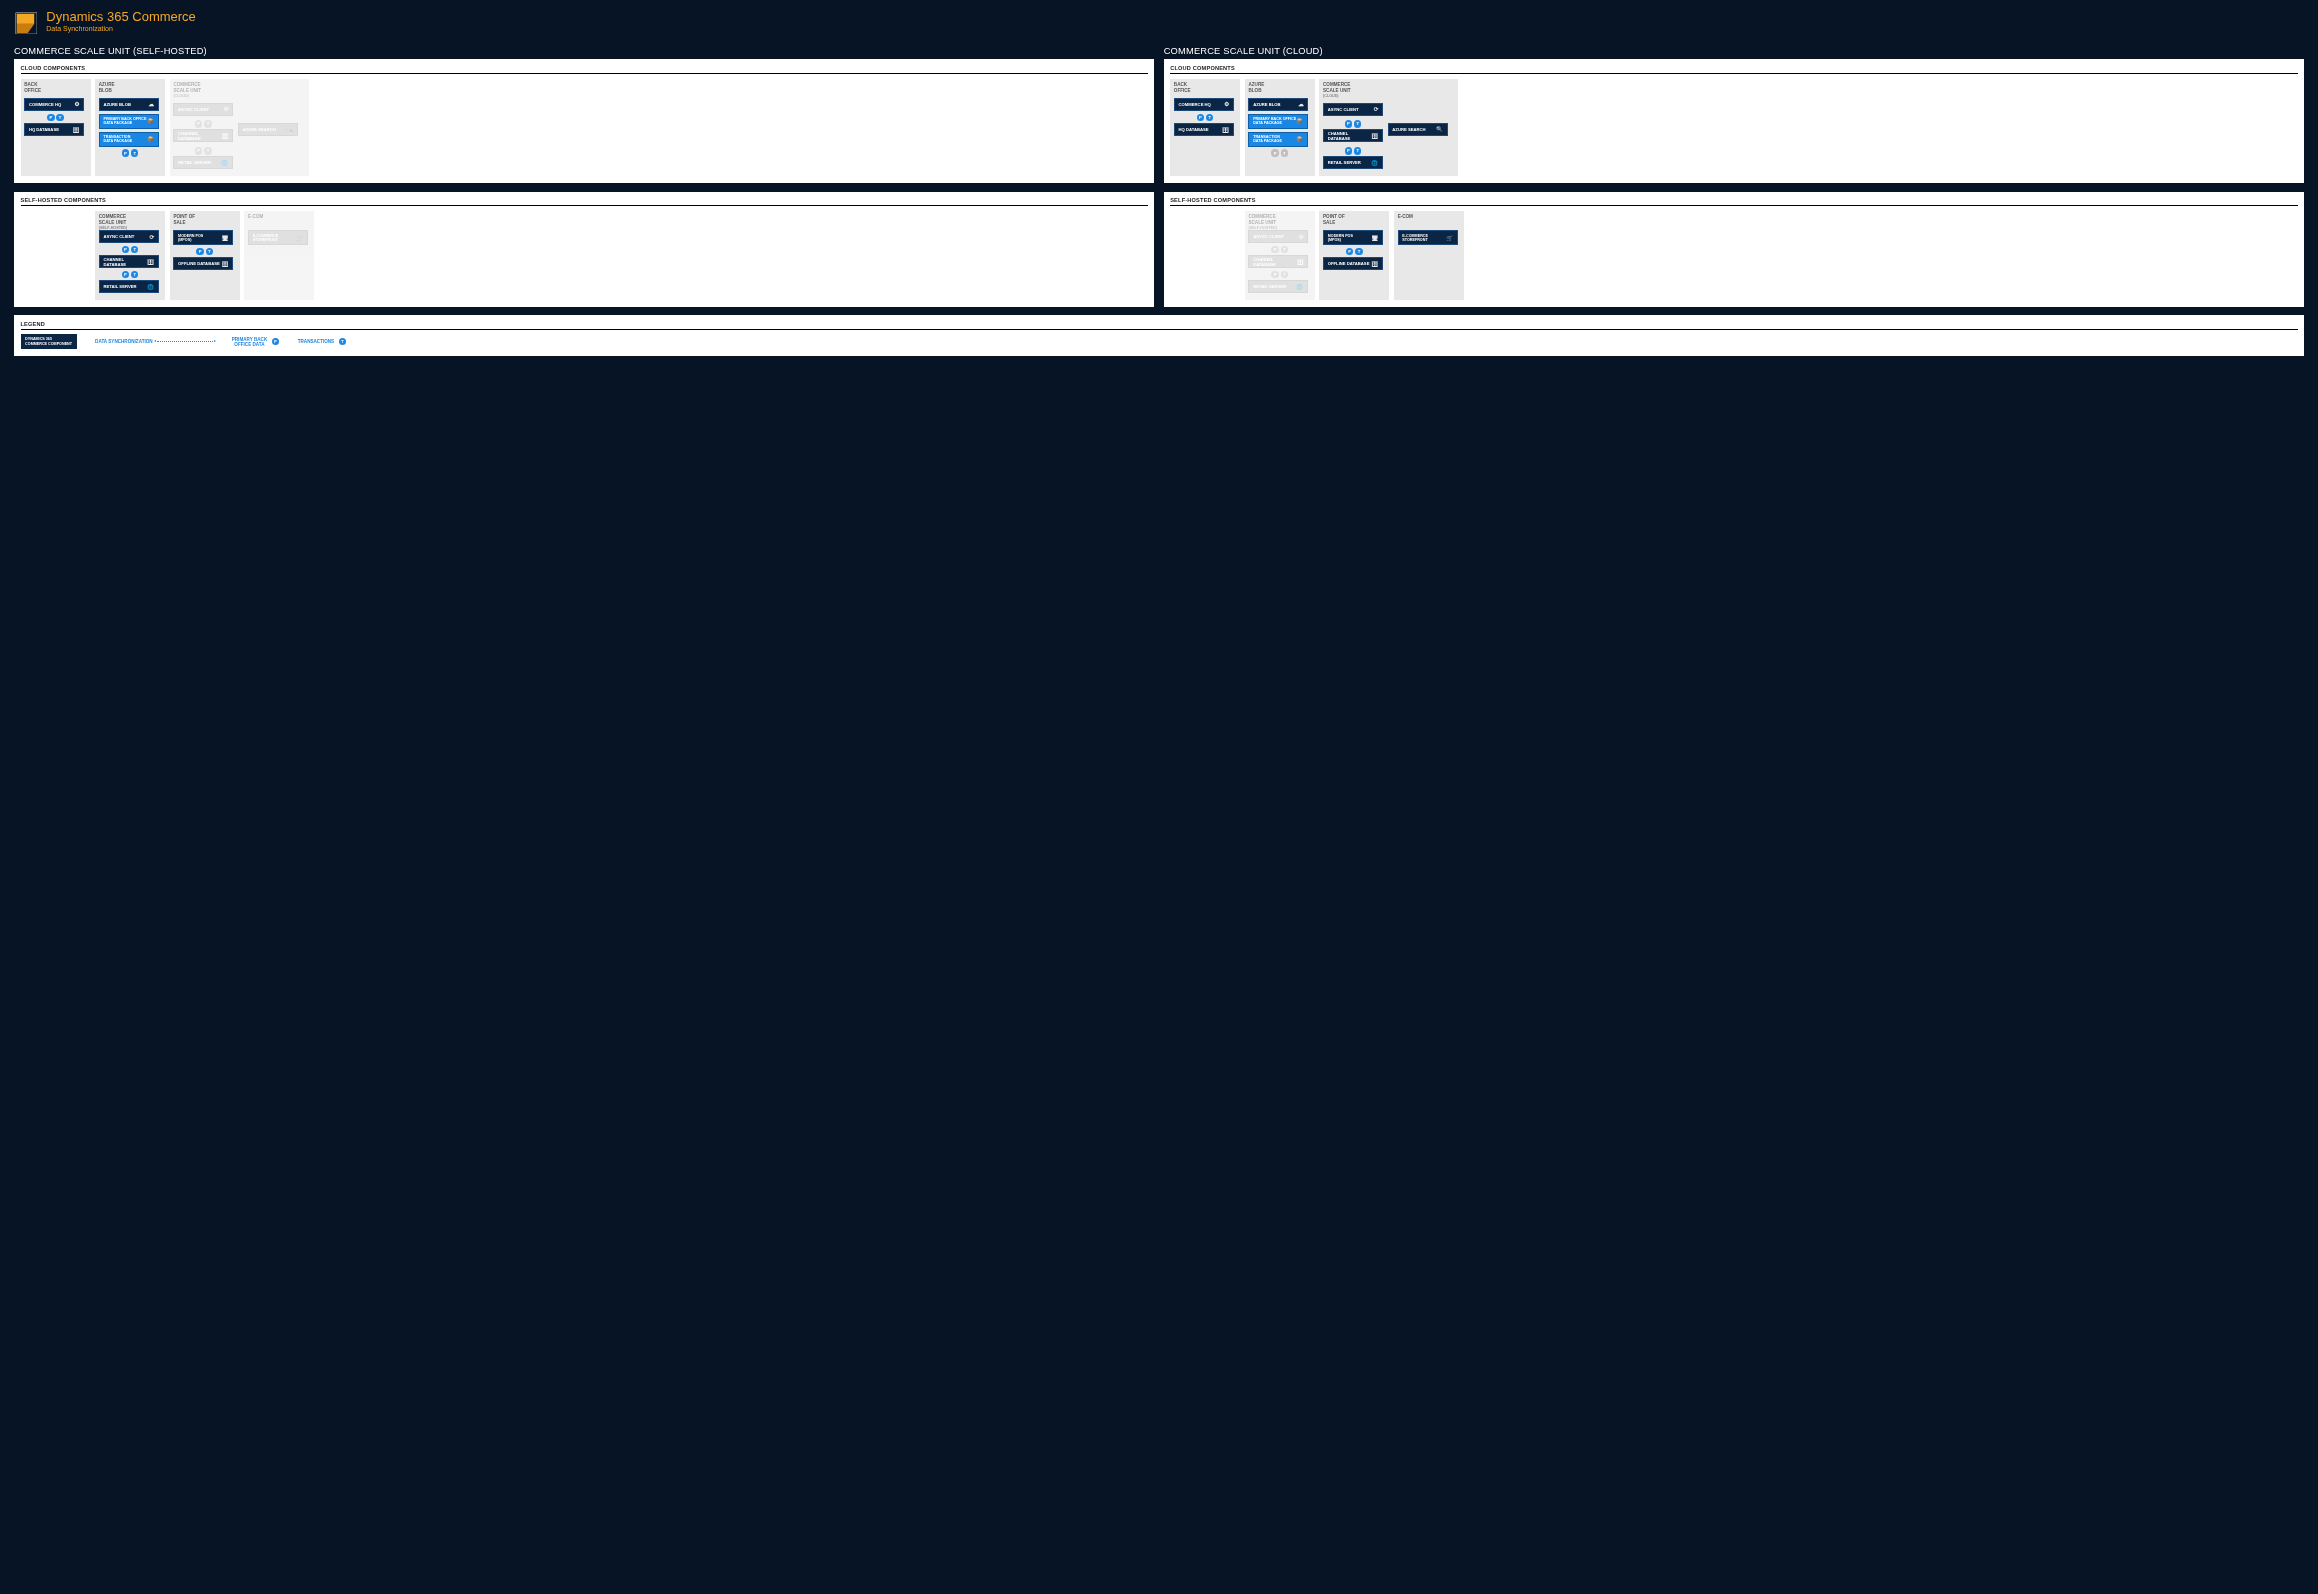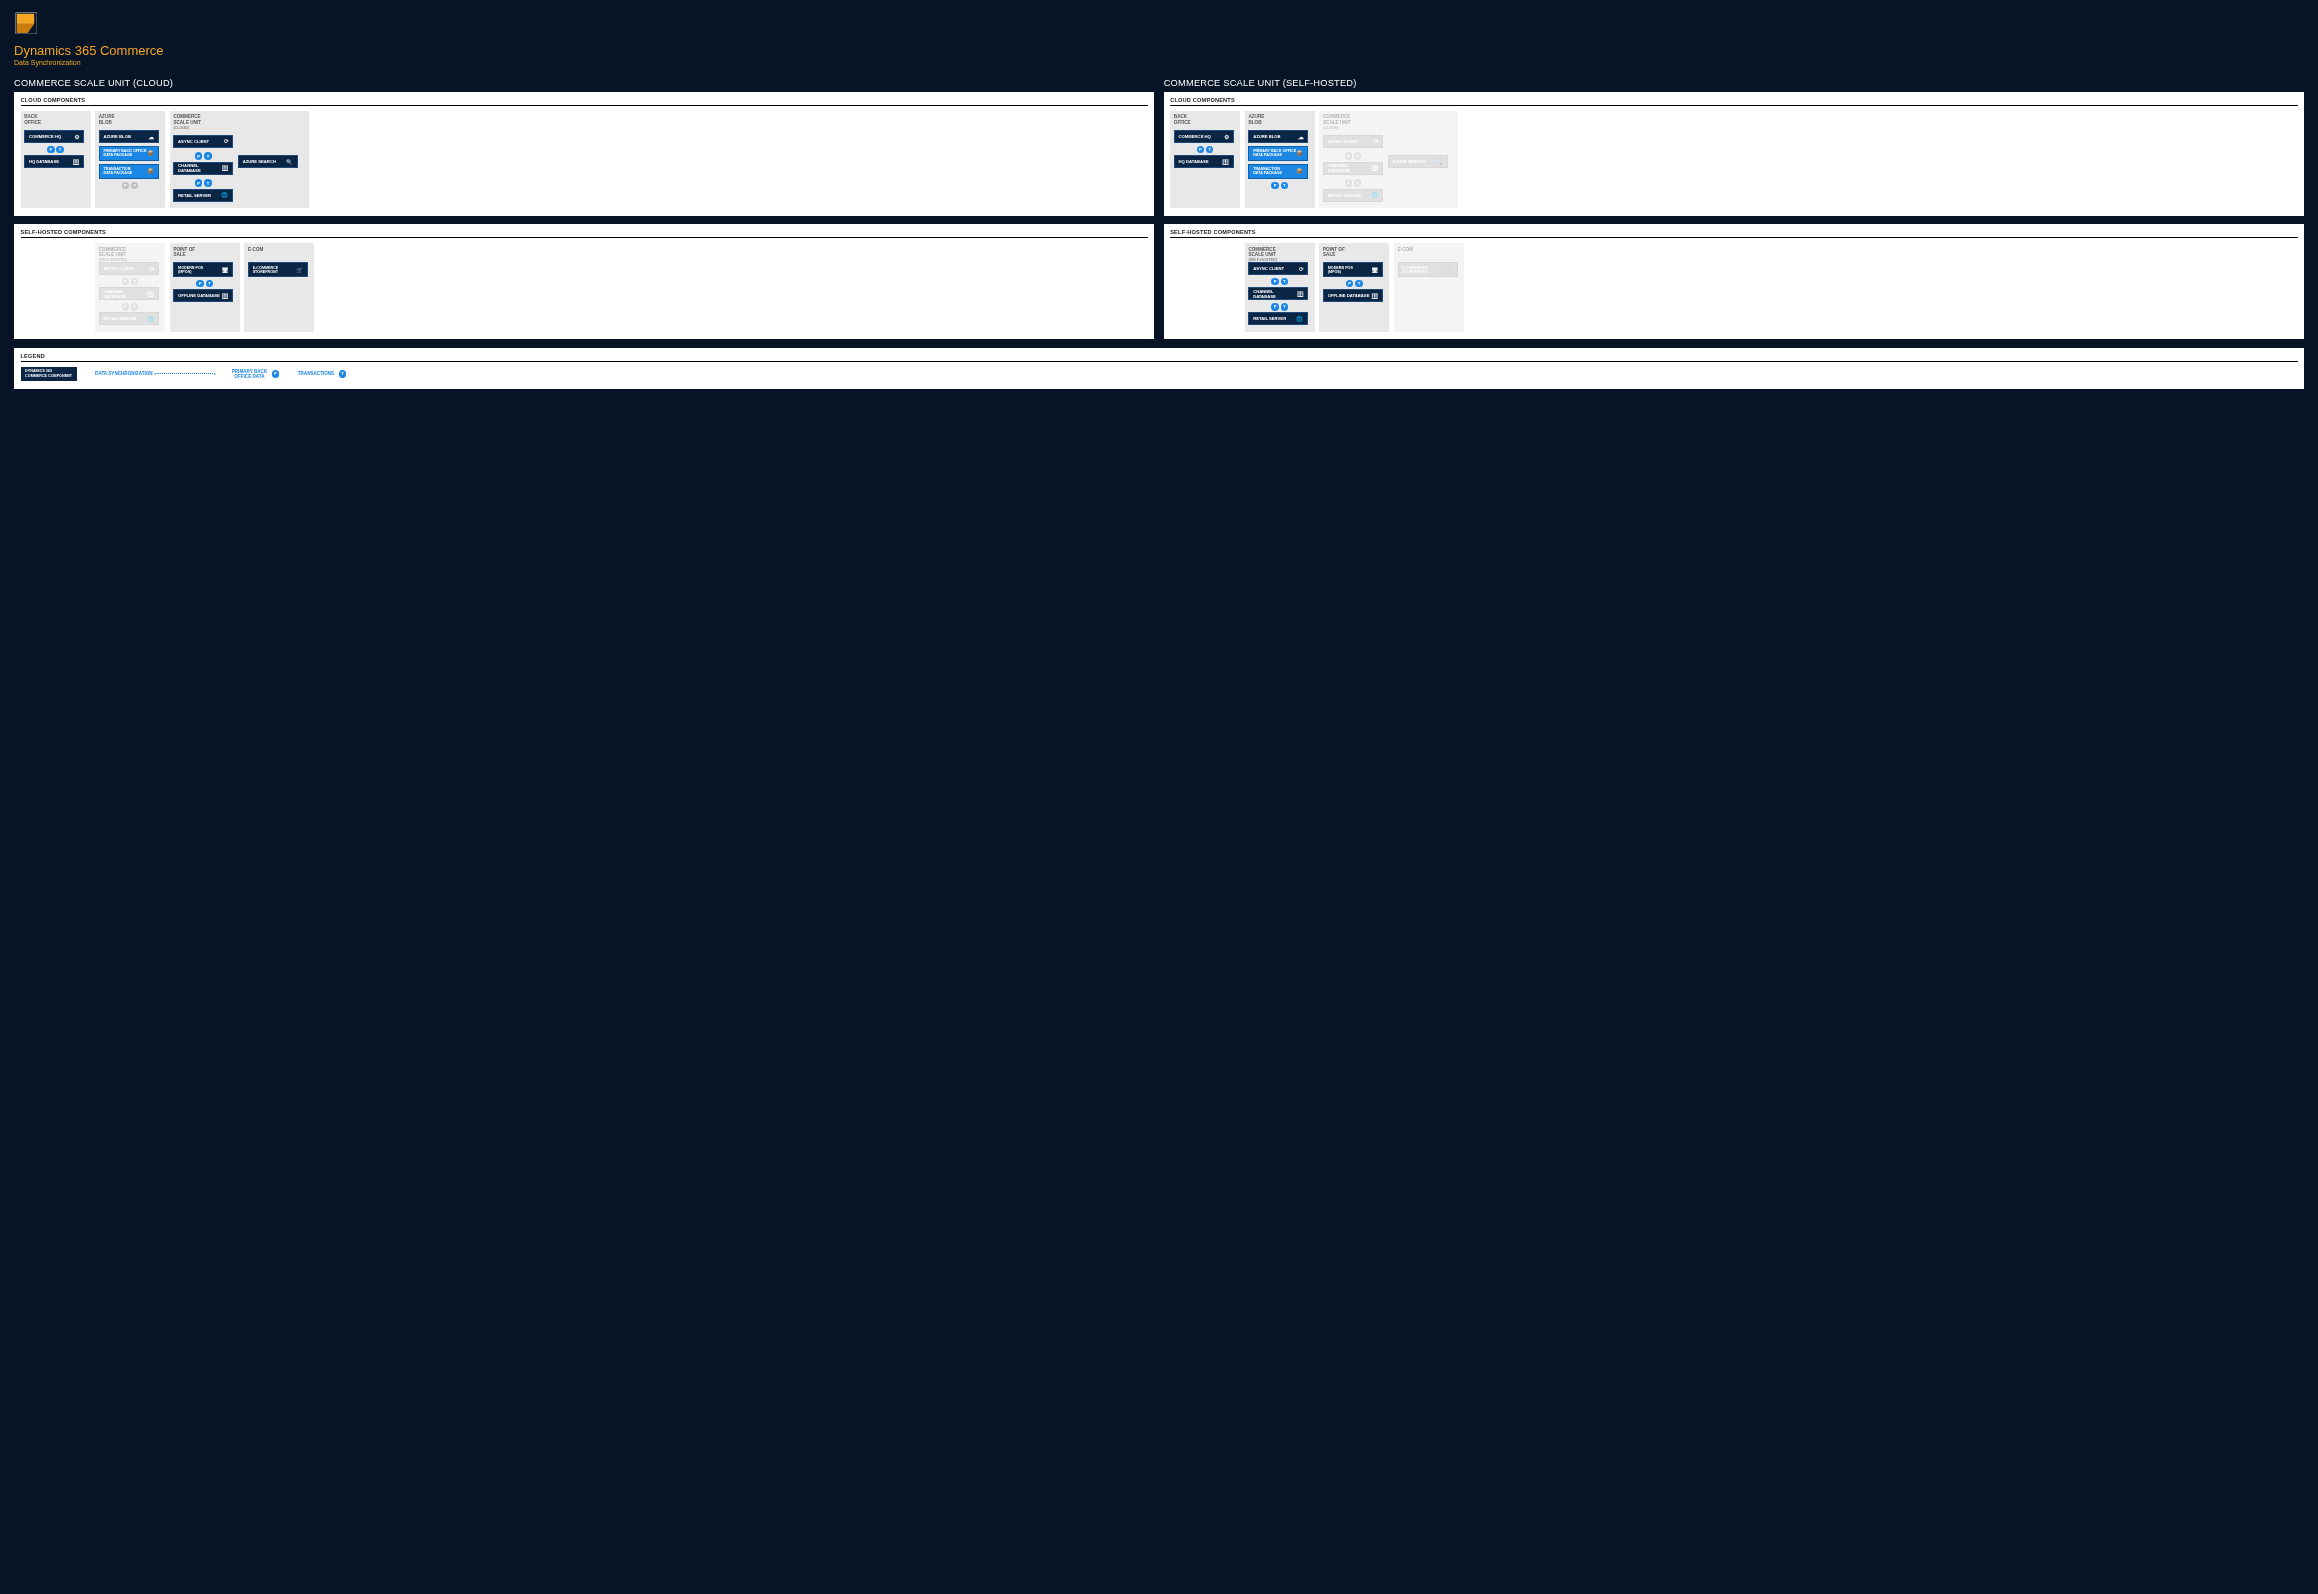--- a/index.html
+++ b/index.html
@@ -2,21 +2,21 @@
 <html style="font-size:7.4px"><head>
 <meta charset="utf-8">
 <style>
   * { box-sizing: border-box; margin: 0; padding: 0; }
   body {
     background: #061426;
     font-family: "Segoe UI", Arial, sans-serif;
     color: #fff;
     padding: 9.3px 14px;
   }
-  .header { display: flex; align-items: flex-start; gap: 9.3px; margin-bottom: 11.6px; flex-direction: column; }
+  .header { display: flex; align-items: flex-start; gap: 9.3px; margin-bottom: 11.6px; }
   .logo {
     width: 23px; height: 23px; position: relative; margin-top: 1.9px;
   }
   .logo svg { width: 100%; height: 100%; }
   .titles h1 { font-size: 13px; font-weight: 400; color: #f5a623; }
   .titles h2 { font-size: 7px; font-weight: 400; color: #f5a623; margin-top: 0.9px;}
   .cols { display: flex; gap: 9.3px; }
   .col { flex: 1; }
   .sec-title { font-size: 9.3px; font-weight: 400; letter-spacing: 0.2px; margin-bottom: 3.7px; }
   .panel { background: #fff; color: #222; padding: 5.6px 6.5px 7.4px; margin-bottom: 8.3px; }
@@ -65,20 +65,156 @@
   </div>
   <div class="titles">
     <h1>Dynamics 365 Commerce</h1>
     <h2>Data Synchronization</h2>
   </div>
 </div>
 
 <div class="cols">
 
   <div class="col">
+    <div class="sec-title">COMMERCE SCALE UNIT (SELF-HOSTED)</div>
+
+    <div class="panel">
+      <div class="panel-title">CLOUD COMPONENTS</div>
+      <div class="zones">
+        <div class="zone w-bo">
+          <div class="zone-t" style="white-space:pre;">BACK
+OFFICE</div>
+          <div class="comp">
+              <span>COMMERCE HQ</span>
+              <span class="ic">⚙</span>
+            </div>
+          <div class="pt-row">
+              <span class="pt">P</span>
+              <span class="pt">T</span>
+            </div>
+          <div class="comp">
+              <span>HQ DATABASE</span>
+              <span class="ic">🗄</span>
+            </div>
+        </div>
+        <div class="zone w-blob">
+          <div class="zone-t" style="white-space:pre;">AZURE
+BLOB</div>
+          <div class="comp">
+              <span>AZURE BLOB</span>
+              <span class="ic">☁</span>
+            </div>
+          <div class="comp blue" style="height:15px;font-size:3.7px;line-height:1.1;">
+              <span style="white-space:pre;">PRIMARY BACK OFFICE
+DATA PACKAGE</span>
+              <span class="ic">📦</span>
+            </div>
+          <div class="comp blue" style="height:15px;font-size:3.7px;line-height:1.1;">
+              <span style="white-space:pre;">TRANSACTION
+DATA PACKAGE</span>
+              <span class="ic">📦</span>
+            </div>
+          <div class="pt-row">
+              <span class="pt">P</span>
+              <span class="pt">T</span>
+            </div>
+        </div>
+        <div class="zone w-csu faded">
+          <div class="zone-t" style="width:100%;"><span style="white-space:pre;">COMMERCE
+SCALE UNIT</span><br><span class="zone-sub">(CLOUD)</span></div>
+          <div class="stack">
+            <div class="comp fadedc">
+                <span>ASYNC CLIENT</span>
+                <span class="ic">⟳</span>
+              </div>
+            <div class="pt-row">
+                <span class="pt faded">P</span>
+                <span class="pt faded">T</span>
+              </div>
+            <div class="comp fadedc">
+                <span>CHANNEL DATABASE</span>
+                <span class="ic">🗄</span>
+              </div>
+            <div class="pt-row">
+                <span class="pt faded">P</span>
+                <span class="pt faded">T</span>
+              </div>
+            <div class="comp fadedc">
+                <span>RETAIL SERVER</span>
+                <span class="ic">🌐</span>
+              </div>
+          </div>
+          <div class="stack" style="margin-top:20.4px;">
+            <div class="comp fadedc">
+                <span>AZURE SEARCH</span>
+                <span class="ic">🔍</span>
+              </div>
+          </div>
+        </div>
+      </div>
+    </div>
+
+    <div class="panel">
+      <div class="panel-title">SELF-HOSTED COMPONENTS</div>
+      <div class="zones">
+        <div class="zone w-bo" style="visibility:hidden;"></div>
+        <div class="zone w-blob">
+          <div class="zone-t"><span style="white-space:pre;">COMMERCE
+SCALE UNIT</span><br><span class="zone-sub">(SELF-HOSTED)</span></div>
+          <div class="comp">
+              <span>ASYNC CLIENT</span>
+              <span class="ic">⟳</span>
+            </div>
+          <div class="pt-row">
+              <span class="pt">P</span>
+              <span class="pt">T</span>
+            </div>
+          <div class="comp">
+              <span>CHANNEL DATABASE</span>
+              <span class="ic">🗄</span>
+            </div>
+          <div class="pt-row">
+              <span class="pt">P</span>
+              <span class="pt">T</span>
+            </div>
+          <div class="comp">
+              <span>RETAIL SERVER</span>
+              <span class="ic">🌐</span>
+            </div>
+        </div>
+        <div class="zone w-pos">
+          <div class="zone-t" style="white-space:pre;">POINT OF
+SALE</div>
+          <div class="comp" style="height:15px;font-size:3.7px;line-height:1.1;">
+              <span style="white-space:pre;">MODERN POS
+(MPOS)</span>
+              <span class="ic">🖥</span>
+            </div>
+          <div class="pt-row">
+              <span class="pt">P</span>
+              <span class="pt">T</span>
+            </div>
+          <div class="comp">
+              <span>OFFLINE DATABASE</span>
+              <span class="ic">🗄</span>
+            </div>
+        </div>
+        <div class="zone w-ec faded">
+          <div class="zone-t">E-COM</div>
+          <div class="comp fadedc" style="height:15px;font-size:3.7px;line-height:1.1;">
+              <span style="white-space:pre;">E-COMMERCE
+STOREFRONT</span>
+              <span class="ic">🛒</span>
+            </div>
+        </div>
+      </div>
+    </div>
+  </div>
+
+  <div class="col">
     <div class="sec-title">COMMERCE SCALE UNIT (CLOUD)</div>
 
     <div class="panel">
       <div class="panel-title">CLOUD COMPONENTS</div>
       <div class="zones">
         <div class="zone w-bo">
           <div class="zone-t" style="white-space:pre;">BACK
 OFFICE</div>
           <div class="comp">
               <span>COMMERCE HQ</span>
@@ -199,156 +335,20 @@
           <div class="zone-t">E-COM</div>
           <div class="comp" style="height:15px;font-size:3.7px;line-height:1.1;">
               <span style="white-space:pre;">E-COMMERCE
 STOREFRONT</span>
               <span class="ic">🛒</span>
             </div>
         </div>
       </div>
     </div>
   </div>
-
-  <div class="col">
-    <div class="sec-title">COMMERCE SCALE UNIT (SELF-HOSTED)</div>
-
-    <div class="panel">
-      <div class="panel-title">CLOUD COMPONENTS</div>
-      <div class="zones">
-        <div class="zone w-bo">
-          <div class="zone-t" style="white-space:pre;">BACK
-OFFICE</div>
-          <div class="comp">
-              <span>COMMERCE HQ</span>
-              <span class="ic">⚙</span>
-            </div>
-          <div class="pt-row">
-              <span class="pt">P</span>
-              <span class="pt">T</span>
-            </div>
-          <div class="comp">
-              <span>HQ DATABASE</span>
-              <span class="ic">🗄</span>
-            </div>
-        </div>
-        <div class="zone w-blob">
-          <div class="zone-t" style="white-space:pre;">AZURE
-BLOB</div>
-          <div class="comp">
-              <span>AZURE BLOB</span>
-              <span class="ic">☁</span>
-            </div>
-          <div class="comp blue" style="height:15px;font-size:3.7px;line-height:1.1;">
-              <span style="white-space:pre;">PRIMARY BACK OFFICE
-DATA PACKAGE</span>
-              <span class="ic">📦</span>
-            </div>
-          <div class="comp blue" style="height:15px;font-size:3.7px;line-height:1.1;">
-              <span style="white-space:pre;">TRANSACTION
-DATA PACKAGE</span>
-              <span class="ic">📦</span>
-            </div>
-          <div class="pt-row">
-              <span class="pt">P</span>
-              <span class="pt">T</span>
-            </div>
-        </div>
-        <div class="zone w-csu faded">
-          <div class="zone-t" style="width:100%;"><span style="white-space:pre;">COMMERCE
-SCALE UNIT</span><br><span class="zone-sub">(CLOUD)</span></div>
-          <div class="stack">
-            <div class="comp fadedc">
-                <span>ASYNC CLIENT</span>
-                <span class="ic">⟳</span>
-              </div>
-            <div class="pt-row">
-                <span class="pt faded">P</span>
-                <span class="pt faded">T</span>
-              </div>
-            <div class="comp fadedc">
-                <span>CHANNEL DATABASE</span>
-                <span class="ic">🗄</span>
-              </div>
-            <div class="pt-row">
-                <span class="pt faded">P</span>
-                <span class="pt faded">T</span>
-              </div>
-            <div class="comp fadedc">
-                <span>RETAIL SERVER</span>
-                <span class="ic">🌐</span>
-              </div>
-          </div>
-          <div class="stack" style="margin-top:20.4px;">
-            <div class="comp fadedc">
-                <span>AZURE SEARCH</span>
-                <span class="ic">🔍</span>
-              </div>
-          </div>
-        </div>
-      </div>
-    </div>
-
-    <div class="panel">
-      <div class="panel-title">SELF-HOSTED COMPONENTS</div>
-      <div class="zones">
-        <div class="zone w-bo" style="visibility:hidden;"></div>
-        <div class="zone w-blob">
-          <div class="zone-t"><span style="white-space:pre;">COMMERCE
-SCALE UNIT</span><br><span class="zone-sub">(SELF-HOSTED)</span></div>
-          <div class="comp">
-              <span>ASYNC CLIENT</span>
-              <span class="ic">⟳</span>
-            </div>
-          <div class="pt-row">
-              <span class="pt">P</span>
-              <span class="pt">T</span>
-            </div>
-          <div class="comp">
-              <span>CHANNEL DATABASE</span>
-              <span class="ic">🗄</span>
-            </div>
-          <div class="pt-row">
-              <span class="pt">P</span>
-              <span class="pt">T</span>
-            </div>
-          <div class="comp">
-              <span>RETAIL SERVER</span>
-              <span class="ic">🌐</span>
-            </div>
-        </div>
-        <div class="zone w-pos">
-          <div class="zone-t" style="white-space:pre;">POINT OF
-SALE</div>
-          <div class="comp" style="height:15px;font-size:3.7px;line-height:1.1;">
-              <span style="white-space:pre;">MODERN POS
-(MPOS)</span>
-              <span class="ic">🖥</span>
-            </div>
-          <div class="pt-row">
-              <span class="pt">P</span>
-              <span class="pt">T</span>
-            </div>
-          <div class="comp">
-              <span>OFFLINE DATABASE</span>
-              <span class="ic">🗄</span>
-            </div>
-        </div>
-        <div class="zone w-ec faded">
-          <div class="zone-t">E-COM</div>
-          <div class="comp fadedc" style="height:15px;font-size:3.7px;line-height:1.1;">
-              <span style="white-space:pre;">E-COMMERCE
-STOREFRONT</span>
-              <span class="ic">🛒</span>
-            </div>
-        </div>
-      </div>
-    </div>
-  </div>
 </div>
 
 <div class="panel" style="margin-top:0;">
   <div class="panel-title">LEGEND</div>
   <div class="legend-row">
     <div class="leg-comp" style="white-space:pre;">DYNAMICS 365
 COMMERCE COMPONENT</div>
     <div class="leg-item">
       <span>DATA SYNCHRONIZATION</span>
       <div class="dashed-arrow"></div>

